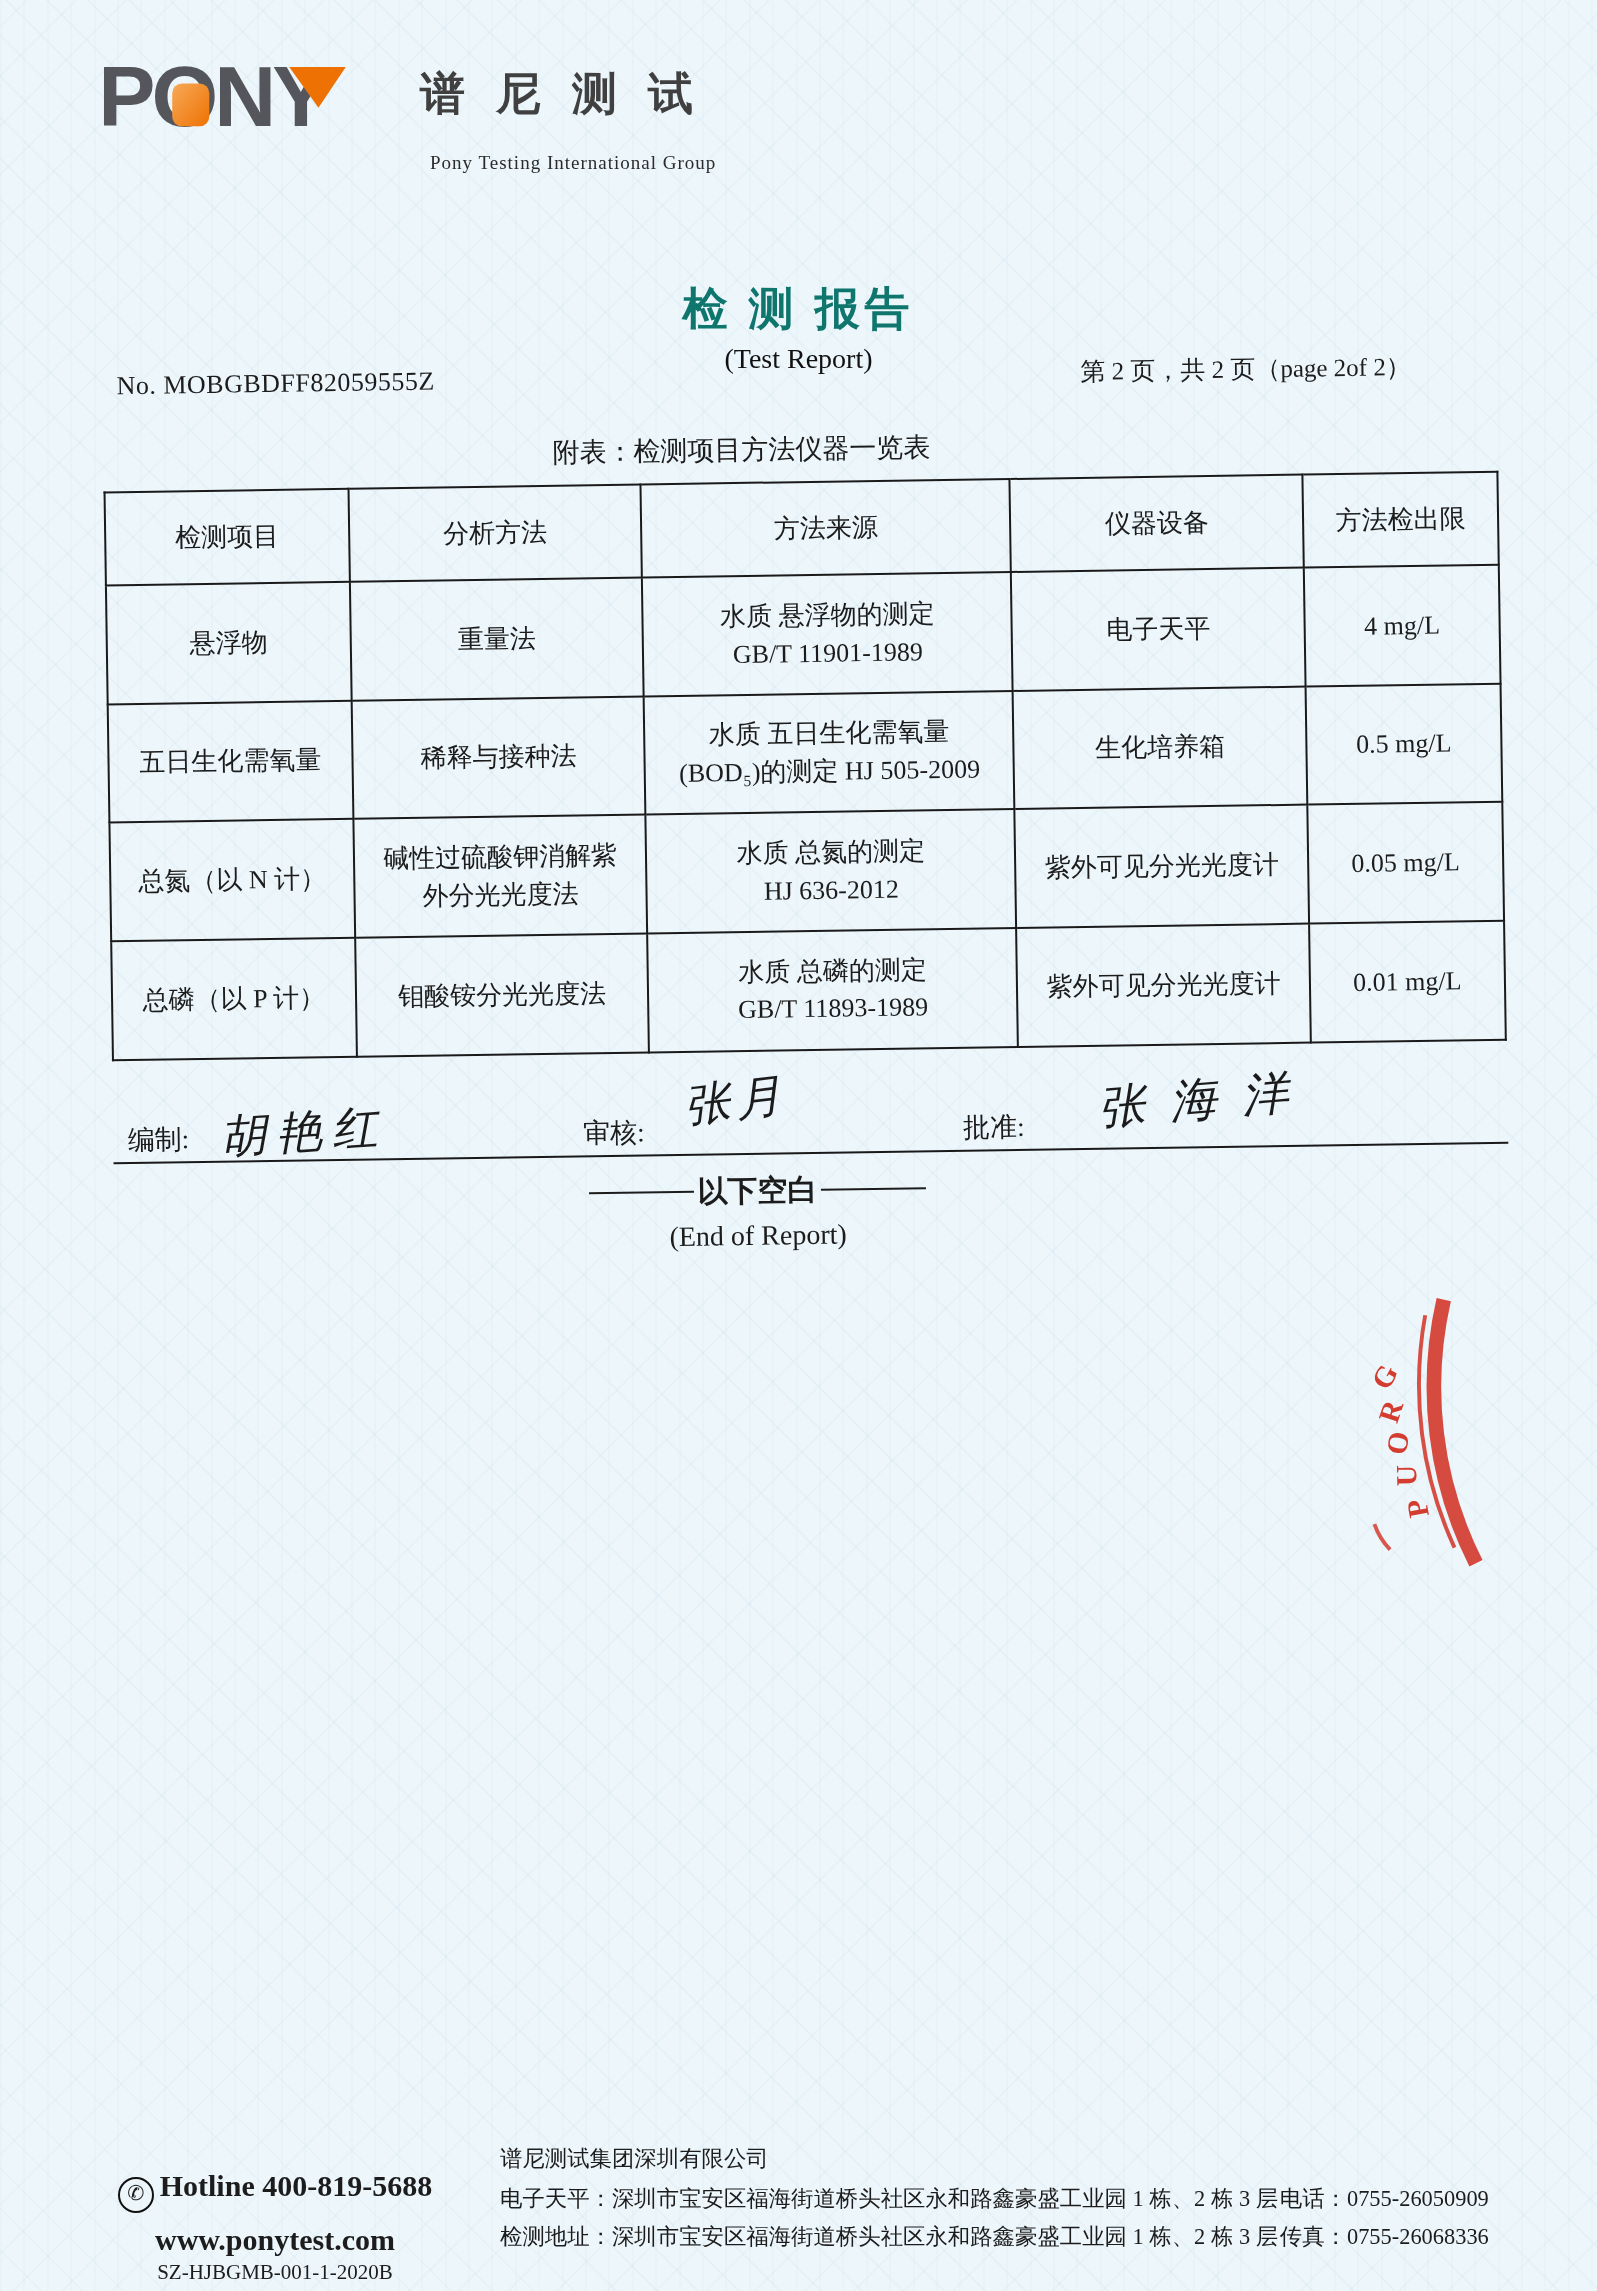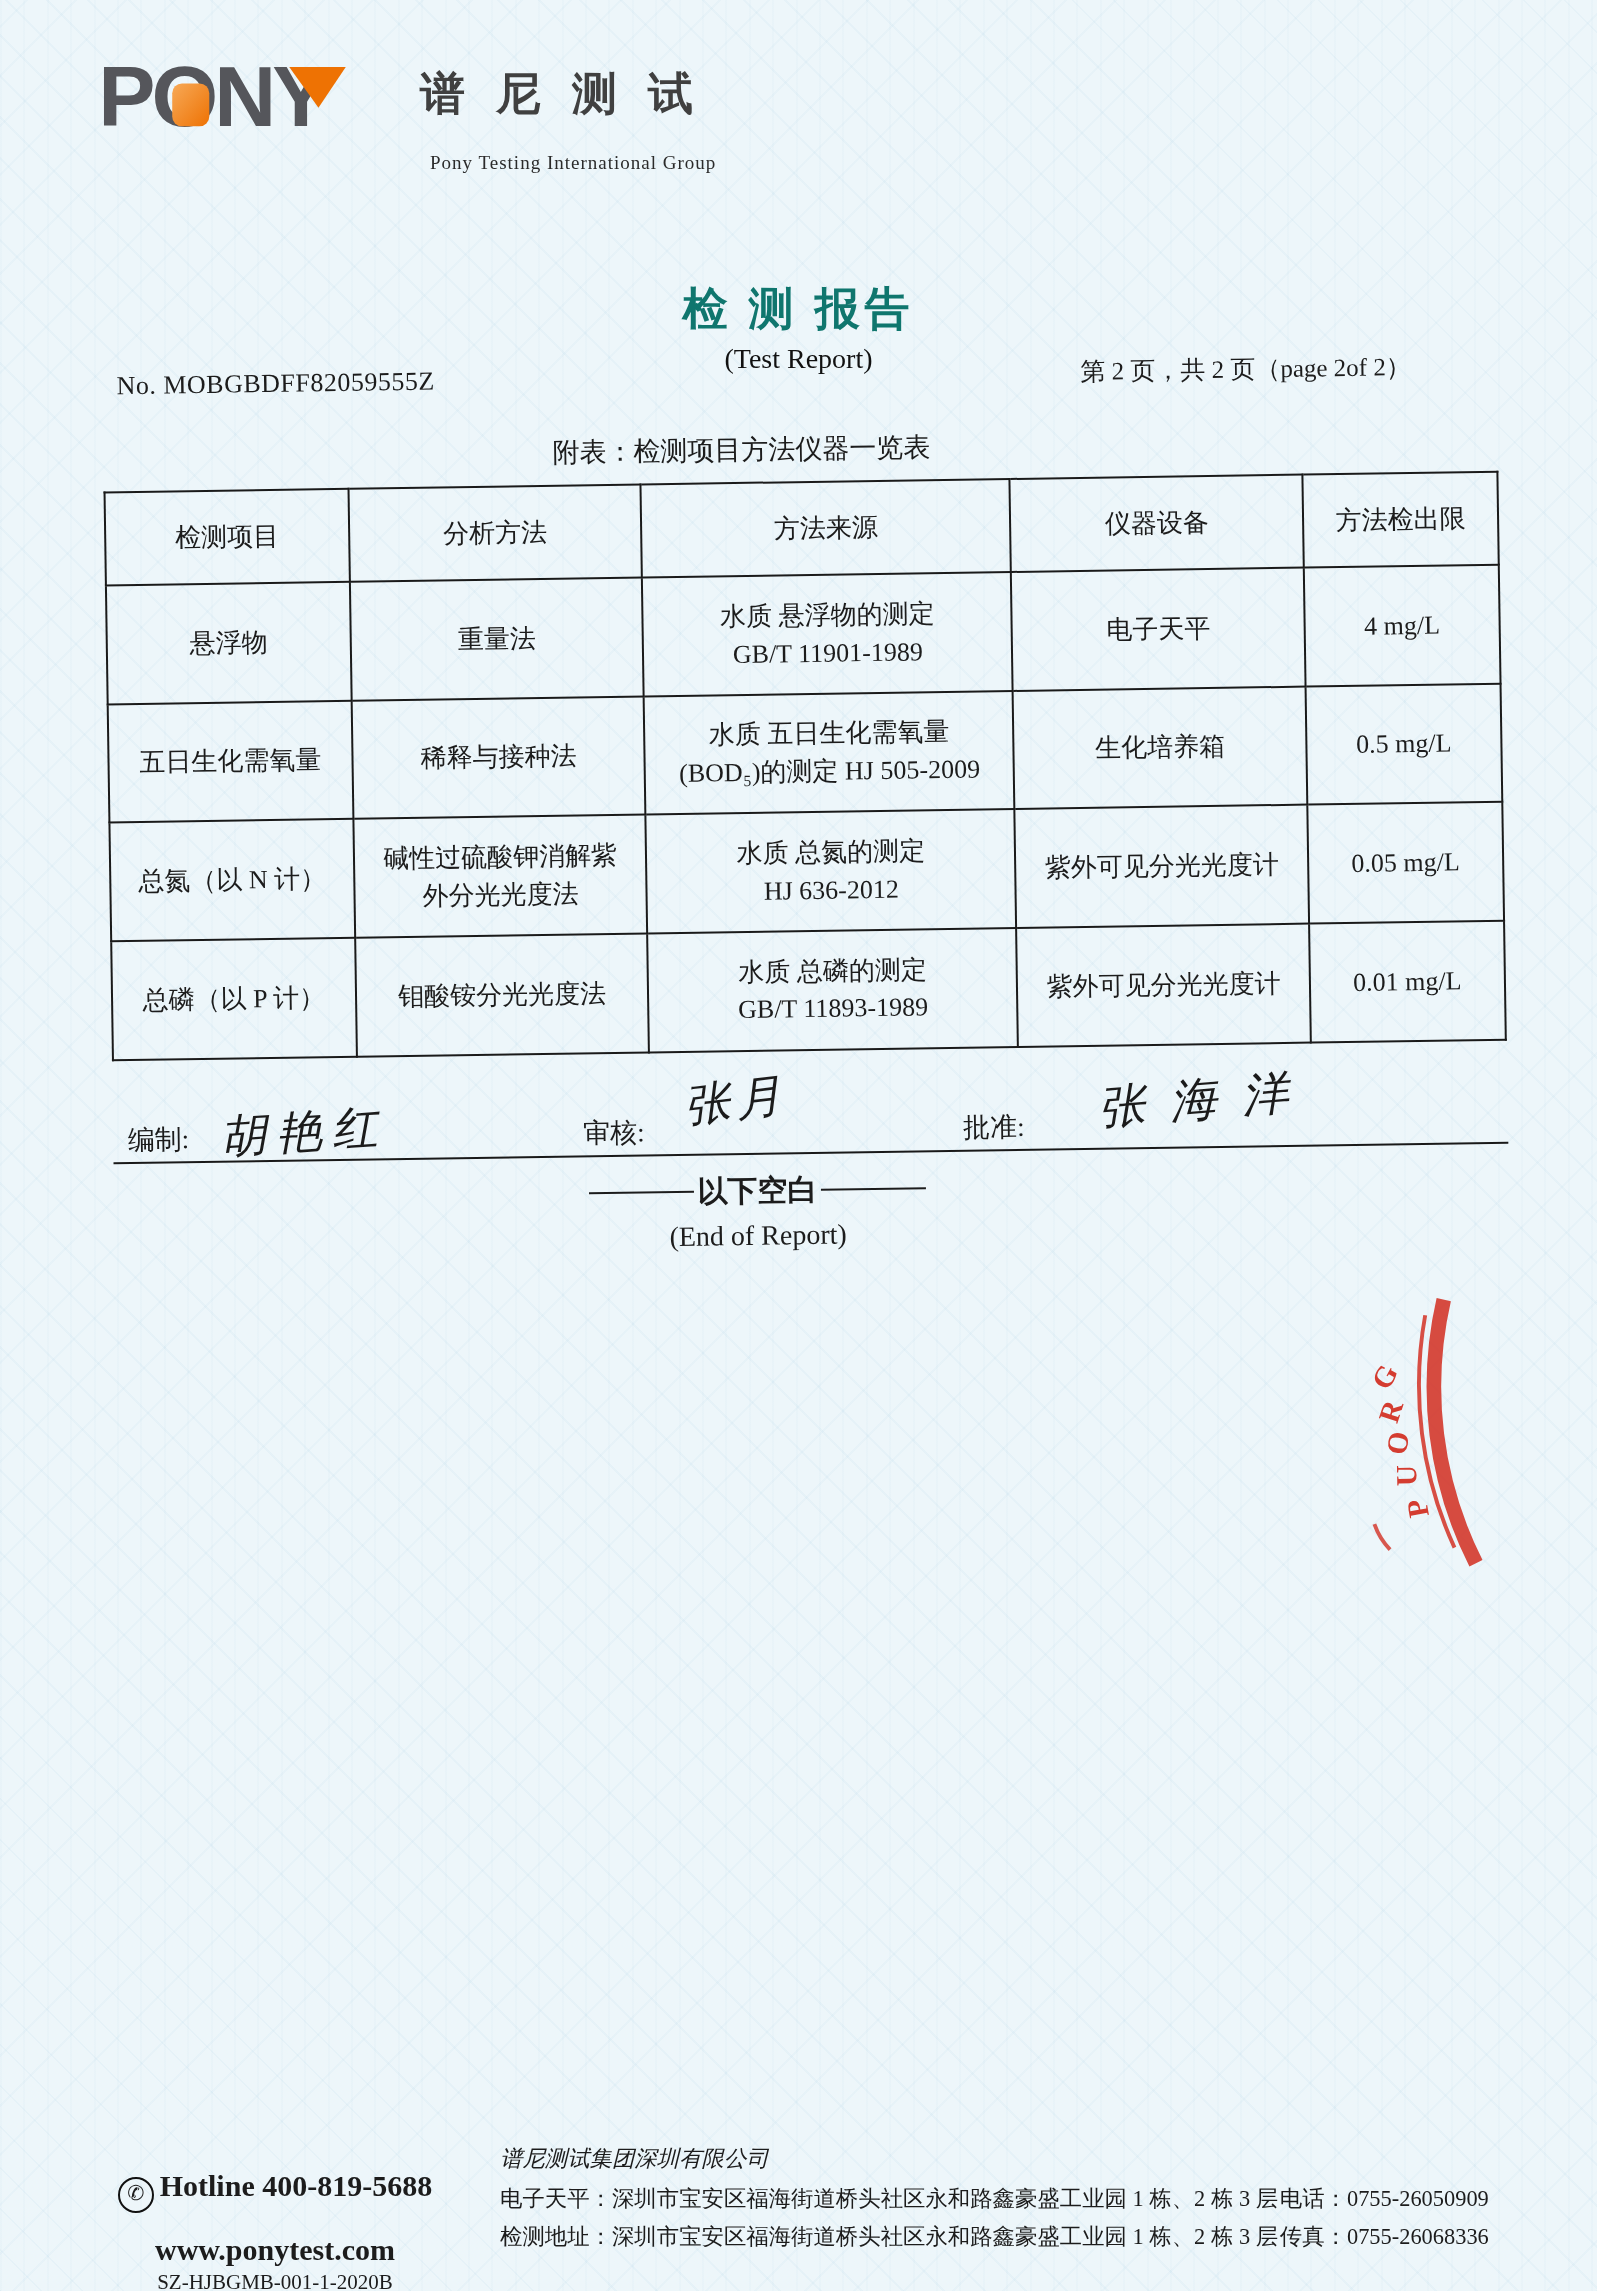--- a/index.html
+++ b/index.html
@@ -52,25 +52,25 @@
   .dash{display:inline-block;width:105px;border-top:2.9px solid #1c1c1c;height:0;}
   .end-en{font-size:28px;margin-top:7.8px;}
   
   .stamp{position:absolute;left:1351px;top:1282px;width:247px;height:293px;}
   
   .footer{position:absolute;left:109px;top:2146px;right:29px;display:flex;align-items:flex-start;}
   .footer-left{width:332px;text-align:center;margin-top:23.4px;}
   .hotline{font-size:30px;font-weight:bold;white-space:nowrap;}
   .phone-icon{display:inline-block;width:32px;height:32px;border:2.4px solid #111;border-radius:50%;
     font-size:20.5px;line-height:29px;text-align:center;vertical-align:-3.9px;margin-right:5.9px;font-weight:normal;}
-  .website{font-size:30px;font-weight:bold;margin-top:20px;}
+  .website{font-size:30px;font-weight:bold;margin-top:10px;}
   .doccode{font-size:21px;margin-top:2.9px;}
   .footer-right{margin-left:59px;font-size:22.4px;margin-top:2px;}
   .fr-line{display:flex;align-items:baseline;line-height:1.0;margin-bottom:15.6px;white-space:nowrap;}
-  .fr-company{margin-bottom:17.6px;font-style:italic;}
+  .fr-company{margin-bottom:17.6px;}
   .addr-main{width:770px;}
   .contact{margin-left:9.8px;}
 </style>
 </head>
 <body>
 
 <div class="logo-wrap">
   <svg width="322" height="78" viewBox="0 0 330 80">
     <defs>
       <linearGradient id="og" x1="0" y1="0" x2="1" y2="1">

